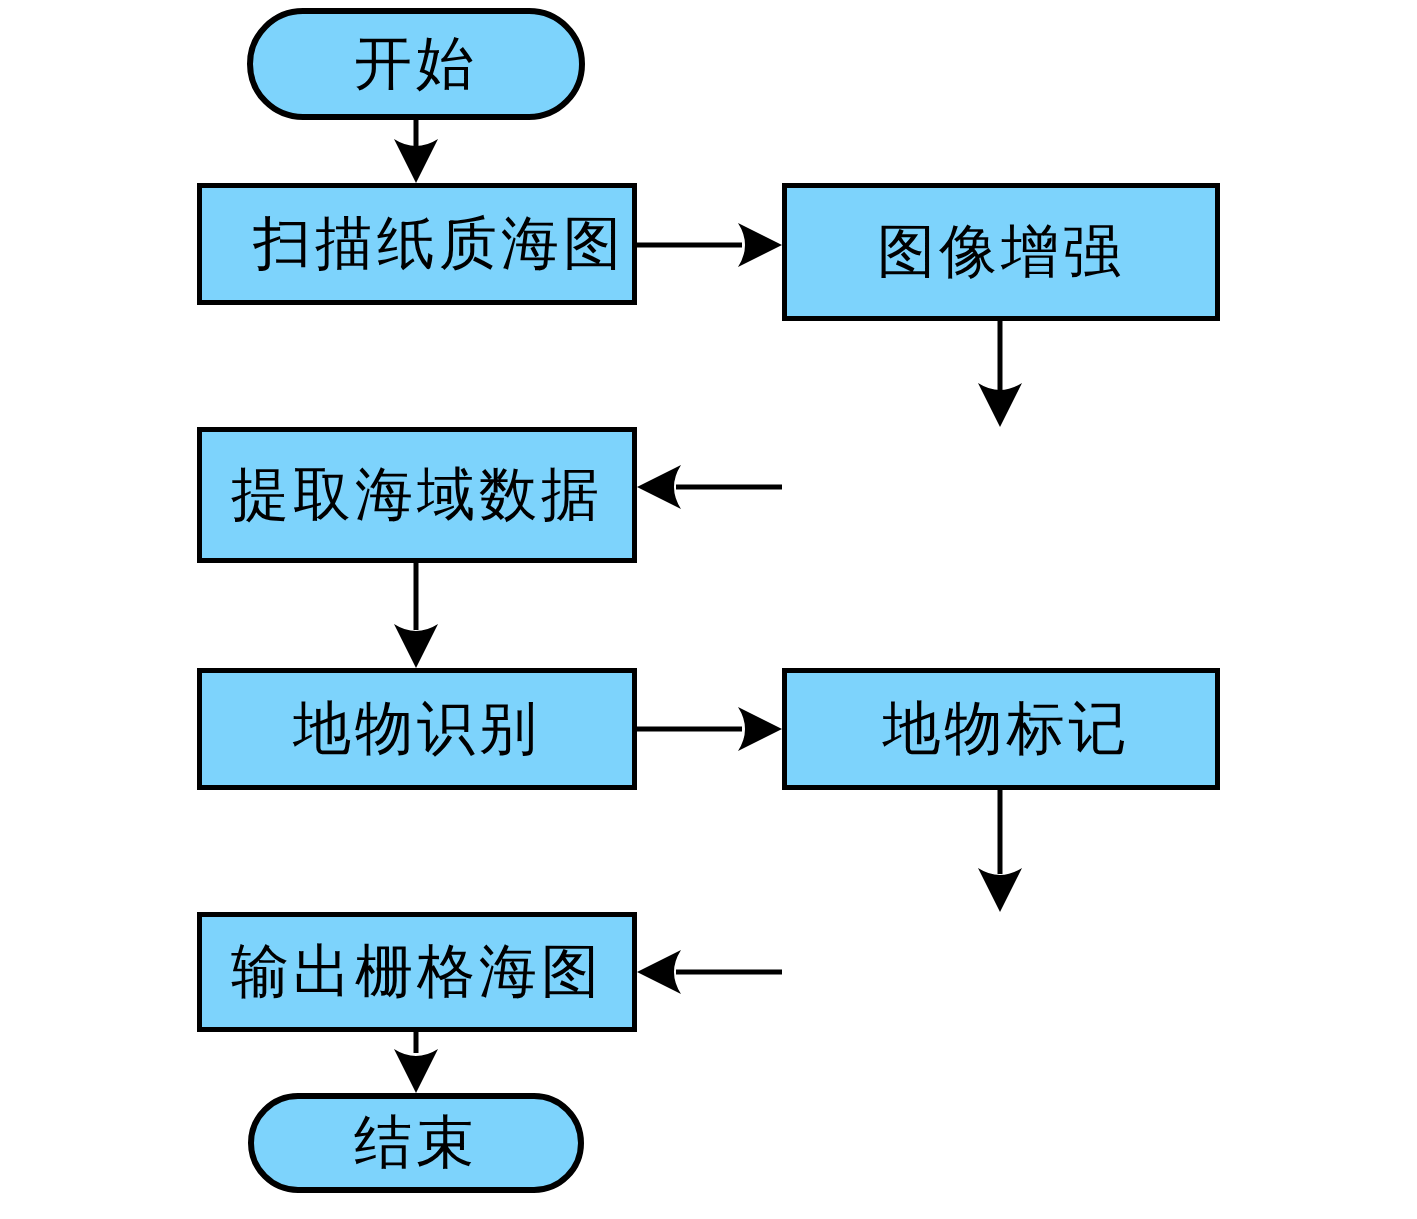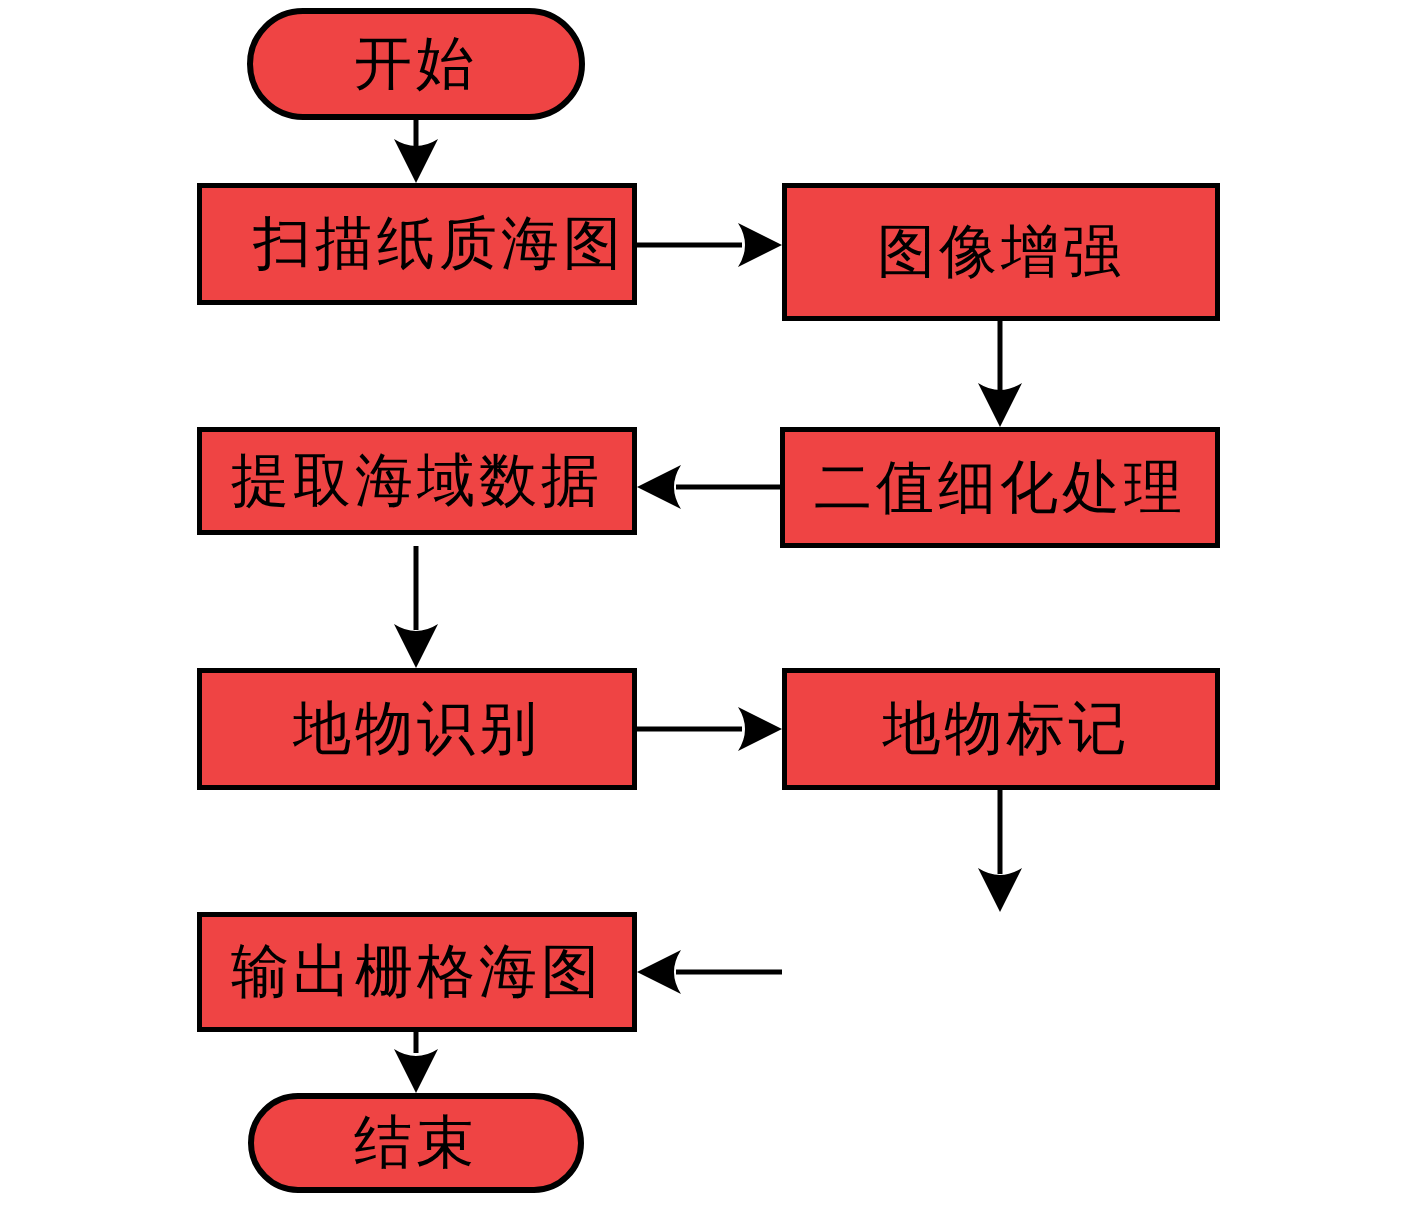--- a/index.html
+++ b/index.html
@@ -12,39 +12,39 @@
     width: 1417px;
     height: 1219px;
     background: #ffffff;
     font-family: "DejaVu Serif", "Liberation Serif", serif;
     overflow: hidden;
   }
   .node {
     position: absolute;
     box-sizing: border-box;
     border: 5px solid #000000;
-    background: #ef4444;
+    background: #7dd3fc;
     display: flex;
     align-items: center;
     justify-content: center;
     font-size: 58px;
     letter-spacing: 4px;
     color: #000000;
     white-space: nowrap;
     z-index: 2;
   }
   .terminator {
     border-width: 6px;
     border-radius: 60px;
   }
   
   #node-start     { left: 247px; top: 8px;    width: 338px; height: 112px; }
   #node-scan      { left: 197px; top: 183px;  width: 440px; height: 122px; padding-left: 44px; }
   #node-enhance   { left: 782px; top: 183px;  width: 438px; height: 138px; }
-  #node-extract   { left: 197px; top: 427px;  width: 440px; height: 108px; text-align: right; }
+  #node-extract   { left: 197px; top: 427px;  width: 440px; height: 136px; text-align: right; }
   #node-binarize  { left: 780px; top: 427px;  width: 440px; height: 121px; }
   #node-recognize { left: 197px; top: 668px;  width: 440px; height: 122px; }
   #node-mark      { left: 782px; top: 668px;  width: 438px; height: 122px; padding-left: 11px; }
   #node-output    { left: 197px; top: 912px;  width: 440px; height: 120px; }
   #node-retrieve  { left: 780px; top: 912px;  width: 440px; height: 120px; }
   #node-end       { left: 248px; top: 1093px; width: 336px; height: 100px; }
   #arrow-layer {
     position: absolute;
     left: 0;
     top: 0;
@@ -110,21 +110,20 @@
   </svg>
 
   <div id="node-start" class="node terminator">开始</div>
 
   <div id="node-scan" class="node">扫描纸质海图</div>
 
   <div id="node-enhance" class="node">图像增强</div>
 
   <div id="node-extract" class="node">提取海域数据</div>
 
-  <div id="node-binarize" class="node">二值细化处理</div>
 
   <div id="node-recognize" class="node">地物识别</div>
 
   <div id="node-mark" class="node">地物标记</div>
 
   <div id="node-output" class="node">输出栅格海图</div>
 
 
   <div id="node-end" class="node terminator">结束</div>
 

